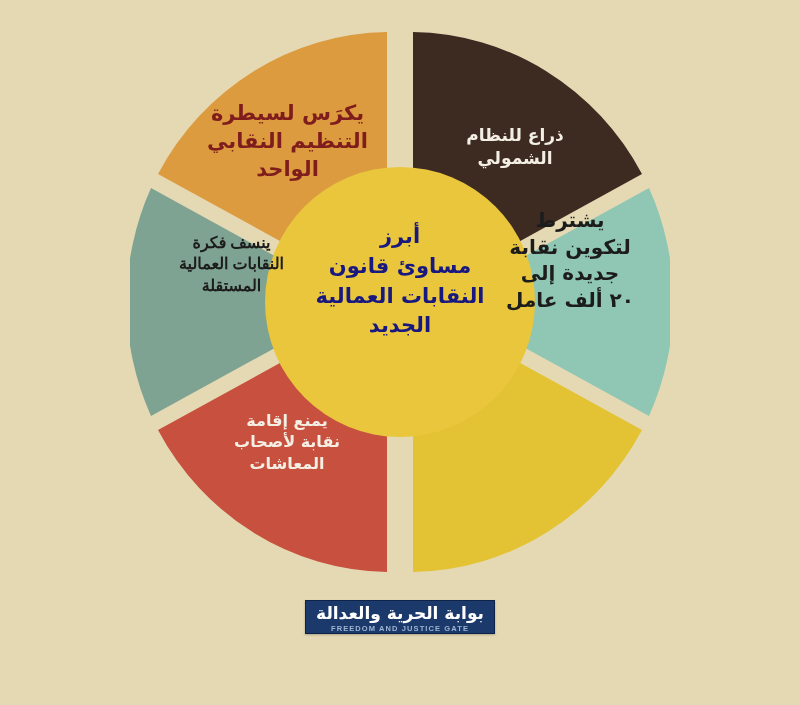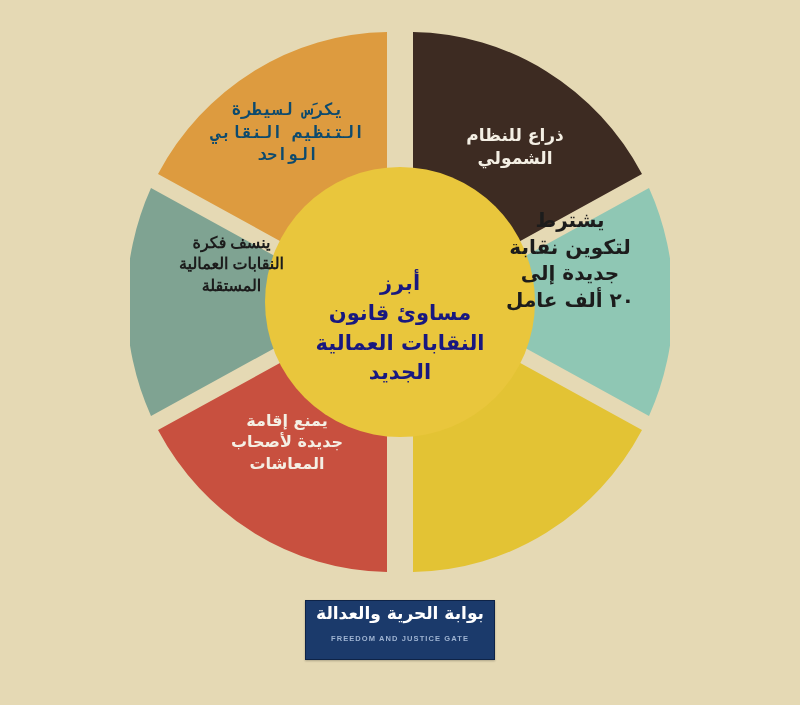--- a/index.html
+++ b/index.html
@@ -62,41 +62,41 @@
     left: 0;
     right: 0;
     top: 600px;
     display: flex;
     flex-direction: column;
     align-items: center;
   }
   .logo-box {
     background: #1b3a6b;
     border: 1px solid #0e2347;
-    padding: 3px 10px 16px 10px;
+    padding: 3px 10px 0 10px;
     display: flex;
     flex-direction: column;
     align-items: center;
     box-shadow: 0 1px 2px rgba(0,0,0,.25);
   }
   .logo-ar {
     color: #ffffff;
     direction: rtl;
     font-size: 17px;
     font-weight: bold;
     line-height: 1.1;
     letter-spacing: 0.5px;
     font-family: "DejaVu Sans", "Liberation Sans", sans-serif;
   }
   .logo-en {
     color: #9fb4d2;
     font-size: 7.5px;
     font-weight: bold;
     letter-spacing: 1.1px;
-    margin-top: 11px;
+    margin-top: 1px;
     font-family: "Liberation Sans", sans-serif;
   }
   .site-url {
     margin-top: 6px;
     color: #141414;
     font-size: 19px;
     font-family: "Liberation Serif", "DejaVu Serif", serif;
   }
 </style>
 </head>
@@ -110,43 +110,43 @@
         <path d="M 283 10 A 265 272 0 0 1 512 152 L 330 252 A 80 80 0 0 0 283 215 Z" fill="#3d2b22"></path>
         <path d="M 519 166 A 265 272 0 0 1 519 394 L 337 294 A 80 80 0 0 0 337 266 Z" fill="#8fc7b4"></path>
         <path d="M 512 408 A 265 272 0 0 1 283 550 L 283 345 A 80 80 0 0 0 330 308 Z" fill="#e3c334"></path>
         <path d="M 257 550 A 265 272 0 0 1 28 408 L 210 308 A 80 80 0 0 0 257 345 Z" fill="#c8503f"></path>
         <path d="M 21 394 A 265 272 0 0 1 21 166 L 203 266 A 80 80 0 0 0 203 294 Z" fill="#7fa392"></path>
         <path d="M 28 152 A 265 272 0 0 1 257 10 L 257 215 A 80 80 0 0 0 210 252 Z" fill="#dd9b3f"></path>
       </g>
       <circle cx="270" cy="280" r="135" fill="#e9c63c"></circle>
     </svg>
 
-    <div class="center-label" style="left:135px; top:200px; width:270px;margin-top:47px;">أبرز
+    <div class="center-label" style="left:135px; top:200px; width:270px;">أبرز
 مساوئ قانون
 النقابات العمالية
 الجديد</div>
 
     <div class="seg-label" style="left:290px; top:78px; width:190px; font-size:17px; color:#f4efe4;margin-top:24px;">ذراع للنظام
 الشمولي</div>
 
     <div class="seg-label" style="left:355px; top:185px; width:170px; font-size:20px; color:#1c1c1c;">يشترط
 لتكوين نقابة
 جديدة إلى
 ٢٠ ألف عامل</div>
 
 
     <div class="seg-label" style="left:62px; top:388px; width:190px; font-size:16px; color:#f4efe4;">يمنع إقامة
-جديدة لأصحاب
+نقابة لأصحاب
 المعاشات</div>
 
     <div class="seg-label" style="left:14px; top:210px; width:175px; font-size:16px; color:#1c1c1c;font-family:Liberation Serif, serif;">ينسف فكرة
 النقابات العمالية
 المستقلة</div>
 
-    <div class="seg-label" style="left:60px; top:78px; width:195px; font-size:17px; color:#0c4a6e;font-family:Liberation Mono, monospace;">يكرَس لسيطرة
+    <div class="seg-label" style="left:60px; top:78px; width:195px; font-size:21px; color:#7f1d1d;">يكرَس لسيطرة
 التنظيم النقابي
 الواحد</div>
   </div>
 
   <div class="footer">
     <div class="logo-box">
       <div class="logo-ar">بوابة الحرية والعدالة</div>
       <div class="logo-en">FREEDOM AND JUSTICE GATE</div>
     </div>
   </div>

